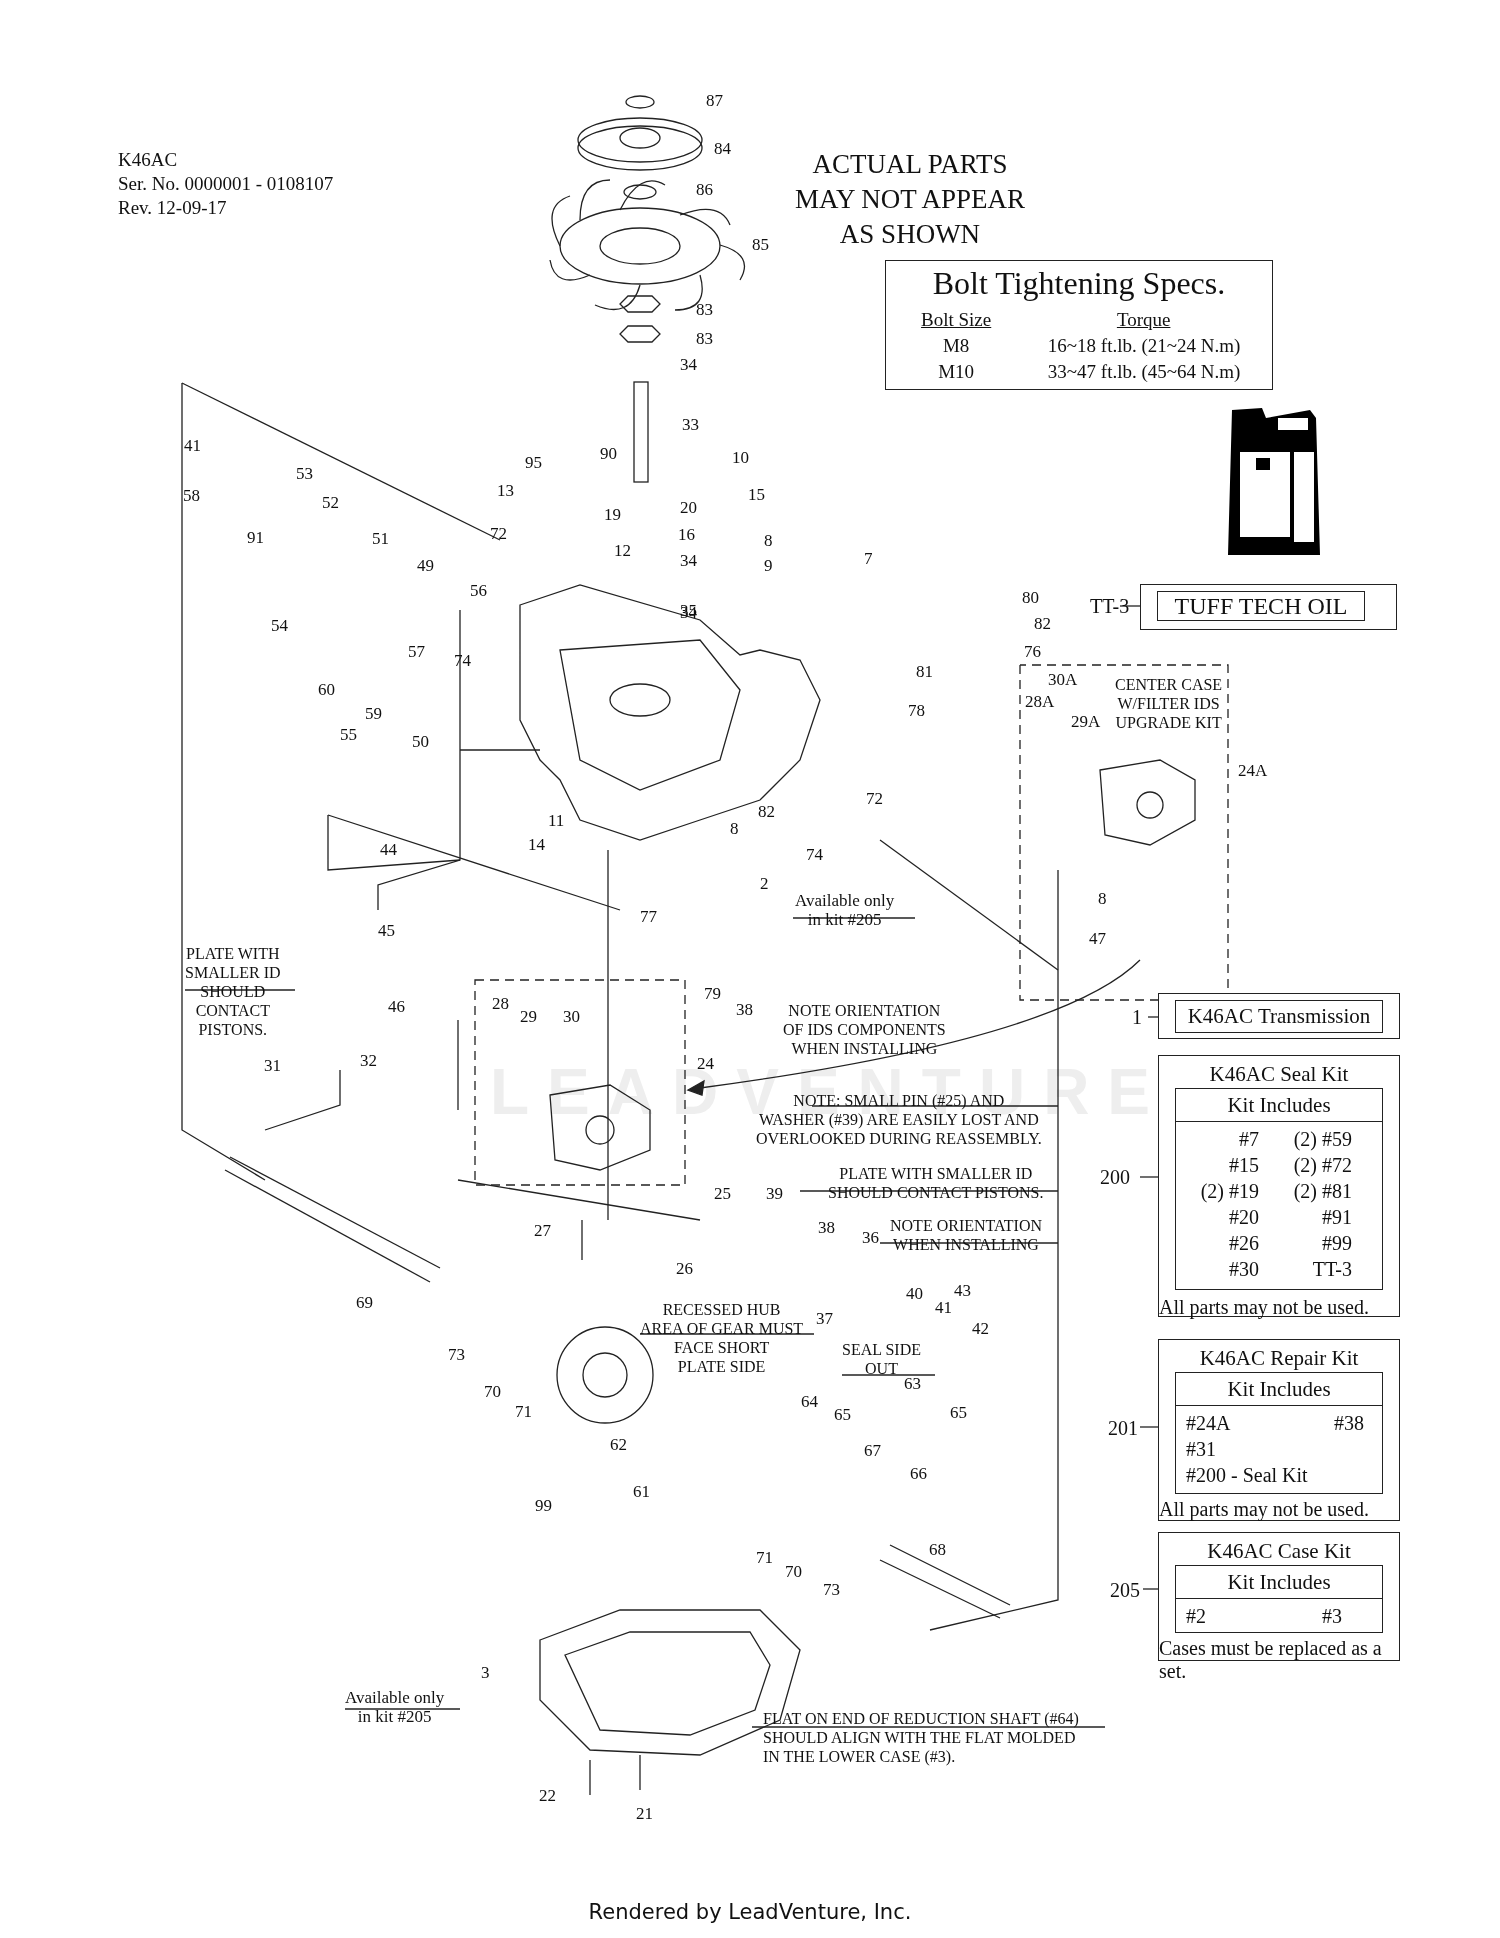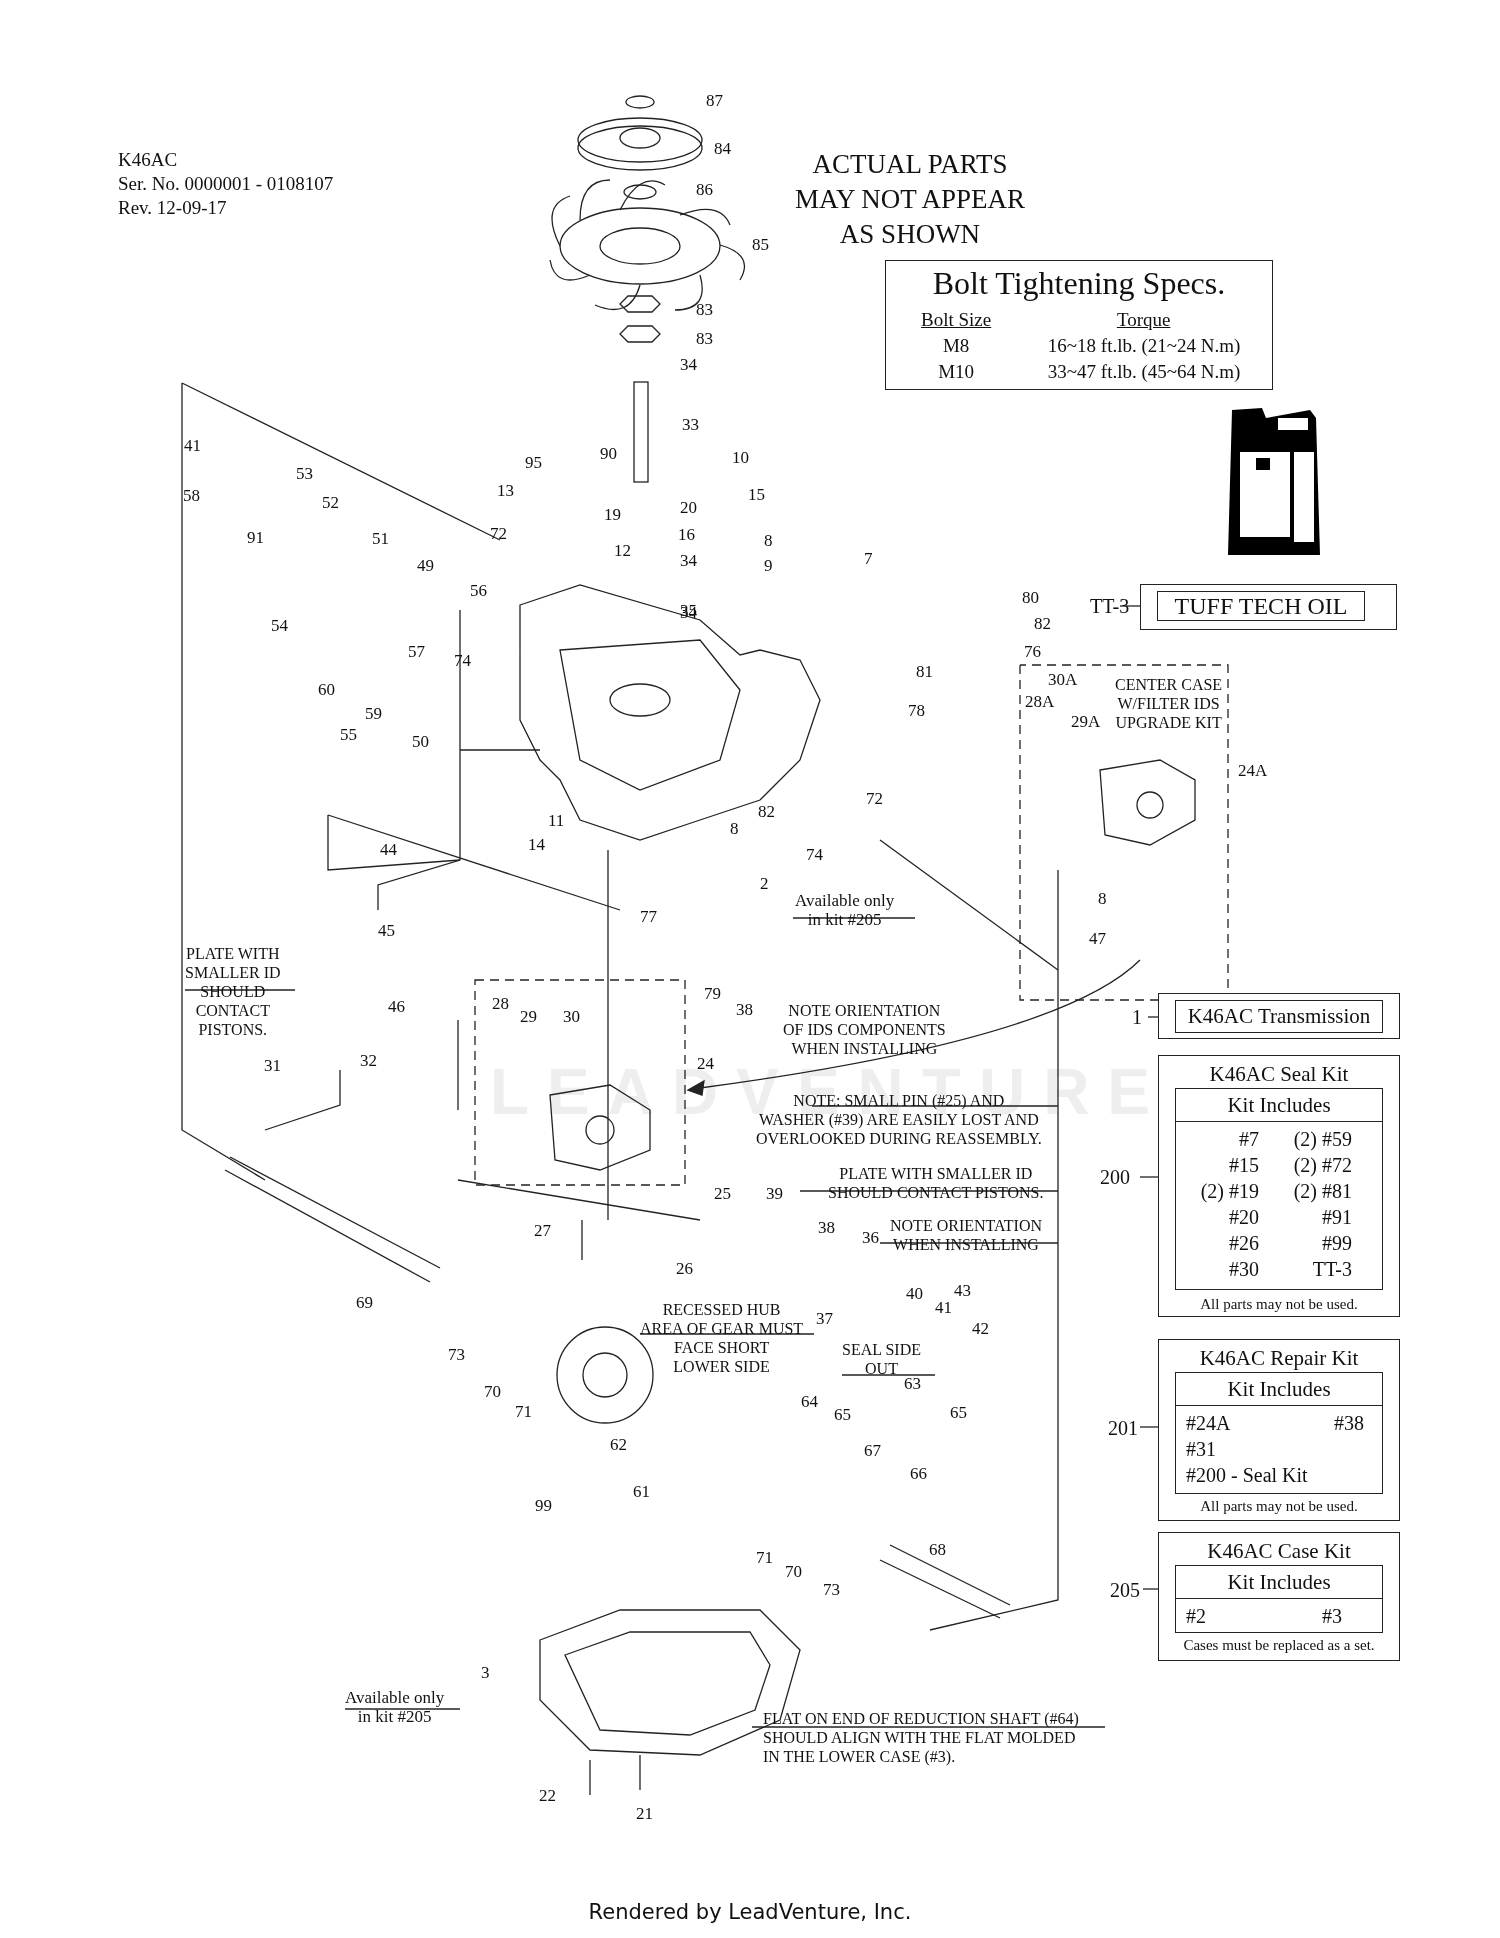--- a/index.html
+++ b/index.html
@@ -18,21 +18,21 @@
   .bolt-table td { padding:0 0 0 0; line-height:26px; }
   .bolt-table th { font-weight:normal; text-decoration:underline; line-height:24px; }
   .col-size { width:100px; text-align:center; }
   .col-torque { width:260px; text-align:center; padding-left:10px !important; }
   .outer-box { border:1.5px solid #222; position:absolute; background:#fff; }
   .inner-box { border:1.5px solid #222; position:absolute; }
   .kit-title { position:absolute; left:0; right:0; text-align:center; font-size:21px; line-height:24px; }
   .kit-head { text-align:center; font-size:21px; line-height:32px; border-bottom:1.5px solid #222; }
   .kit-grid { display:grid; grid-template-columns:1fr 1fr; font-size:20px; line-height:26px; padding:4px 10px 2px 10px; }
   .kit-grid span.r { text-align:right; padding-right:20px; }
-  .kit-note { position:absolute; left:0; right:0; text-align:center; font-size:15px; }
+  .kit-note { position:absolute; left:0; right:0; font-size:20px; }
   .callnum { position:absolute; font-size:20px; line-height:20px; }
   .watermark { position:absolute; left:490px; top:1055px; font-size:64px; letter-spacing:18px; color:#eeeeee; font-family:"Liberation Sans", sans-serif; font-weight:bold; }
   .footer { position:absolute; left:0; right:0; top:1900px; text-align:center; font-family:"DejaVu Sans", sans-serif; font-size:21px; color:#111; }
 </style>
 </head>
 <body>
 
 <div class="watermark">LEADVENTURE</div>
 
 <svg id="diagram" viewBox="0 0 1500 1938">
@@ -253,21 +253,21 @@
   <div>SHOULD CONTACT PISTONS.</div>
 </div>
 <div class="note" style="left:890px;top:1216px;">
   <div>NOTE ORIENTATION</div>
   <div>WHEN INSTALLING</div>
 </div>
 <div class="note" style="left:640px;top:1300px;">
   <div>RECESSED HUB</div>
   <div>AREA OF GEAR MUST</div>
   <div>FACE SHORT</div>
-  <div>LOWER SIDE</div>
+  <div>PLATE SIDE</div>
 </div>
 <div class="note" style="left:842px;top:1340px;">
   <div>SEAL SIDE</div>
   <div>OUT</div>
 </div>
 <div class="note note-left" style="left:763px;top:1709px;">
   <div>FLAT ON END OF REDUCTION SHAFT (#64)</div>
   <div>SHOULD ALIGN WITH THE FLAT MOLDED</div>
   <div>IN THE LOWER CASE (#3).</div>
 </div>

